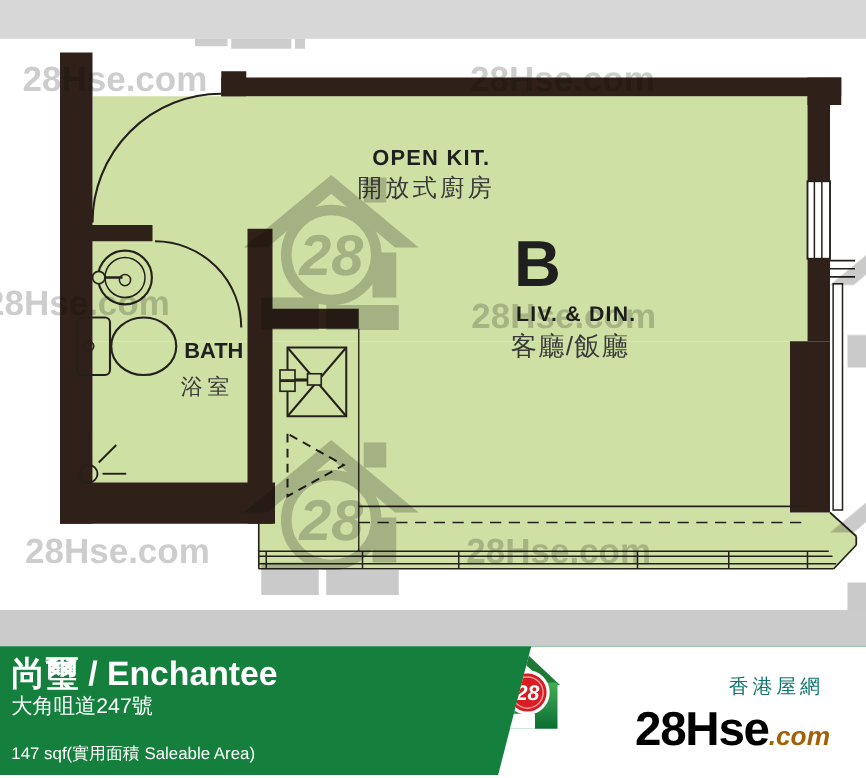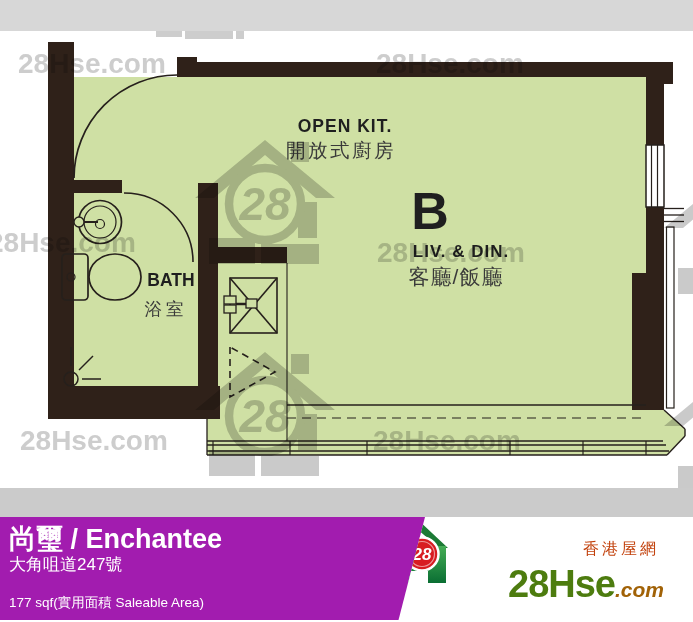--- a/index.html
+++ b/index.html
@@ -8,34 +8,34 @@
   .stage svg{position:absolute;left:0;top:0;}
 
   
   .lbl-en{font-family:"Liberation Sans",sans-serif;font-weight:bold;fill:#1f1f1f;}
   .lbl-zh{font-family:"Liberation Sans",sans-serif;fill:#3a3a3a;}
   .wm-text{font-family:"Liberation Sans",sans-serif;font-weight:bold;fill:#c8c8c8;}
   .wm-badge{font-family:"Liberation Sans",sans-serif;font-weight:bold;font-style:italic;fill:#c4c4c4;}
 
   
   .band-divider{position:absolute;left:0;top:488px;width:693px;height:29px;background:#cbcbcb;}
-  .footer-green{position:absolute;left:0;top:517px;width:693px;height:103px;background:#a21caf;}
+  .footer-green{position:absolute;left:0;top:517px;width:693px;height:103px;background:#15803d;}
   .footer-green .f-line{position:absolute;left:9px;color:#fff;white-space:nowrap;}
   .f-title{top:4px;font-size:27px;font-weight:bold;}
   .f-addr{top:36px;font-size:17px;text-align:right;}
   .f-names{top:61px;font-size:12.5px;font-weight:bold;letter-spacing:.5px;}
   .f-names .gap{display:inline-block;width:14px;}
   .f-area{top:77px;font-size:13.5px;}
 
   .footer-white{position:absolute;left:388px;top:517px;width:305px;height:105px;background:#fff;
                 clip-path:polygon(37px 0, 100% 0, 100% 100%, 10px 100%);}
   .brand-house{position:absolute;left:57px;top:17px;}
-  .brand-tagline{position:absolute;left:195px;top:22px;font-size:16px;color:#c2410c;letter-spacing:3px;}
+  .brand-tagline{position:absolute;left:195px;top:22px;font-size:16px;color:#0f766e;letter-spacing:3px;}
   .brand-name{position:absolute;left:120px;top:46px;display:flex;align-items:baseline;}
-  .brand-main{font-size:38px;font-weight:bold;color:#4d7c0f;letter-spacing:-1px;}
+  .brand-main{font-size:38px;font-weight:bold;color:#000000;letter-spacing:-1px;}
   .brand-suffix{font-size:21px;font-weight:bold;color:#a16207;font-style:italic;}
 </style>
 </head>
 <body>
 
 <div class="stage">
 
 <svg width="693" height="622" viewBox="0 0 693 622">
   <defs>
     <g id="wm-house">
@@ -169,21 +169,21 @@
     <text class="wm-text" x="20" y="450" font-size="28">28Hse.com</text>
     <text class="wm-text" x="373" y="450" font-size="28">28Hse.com</text>
   </g>
 </svg>
 
 <div class="band-divider"></div>
 
 <div class="footer-green">
   <div class="f-line f-title">尚璽 / Enchantee</div>
   <div class="f-line f-addr">大角咀道247號</div>
-  <div class="f-line f-area">177 sqf(實用面積 Saleable Area)</div>
+  <div class="f-line f-area">147 sqf(實用面積 Saleable Area)</div>
 </div>
 
 <div class="footer-white">
   <svg class="brand-house" width="64" height="68" viewBox="0 0 64 68">
     <defs>
       <linearGradient id="houseGrad" x1="0" y1="0" x2="0" y2="1">
         <stop offset="0" stop-color="#45ad55"></stop>
         <stop offset="1" stop-color="#0a6e33"></stop>
       </linearGradient>
     </defs>

